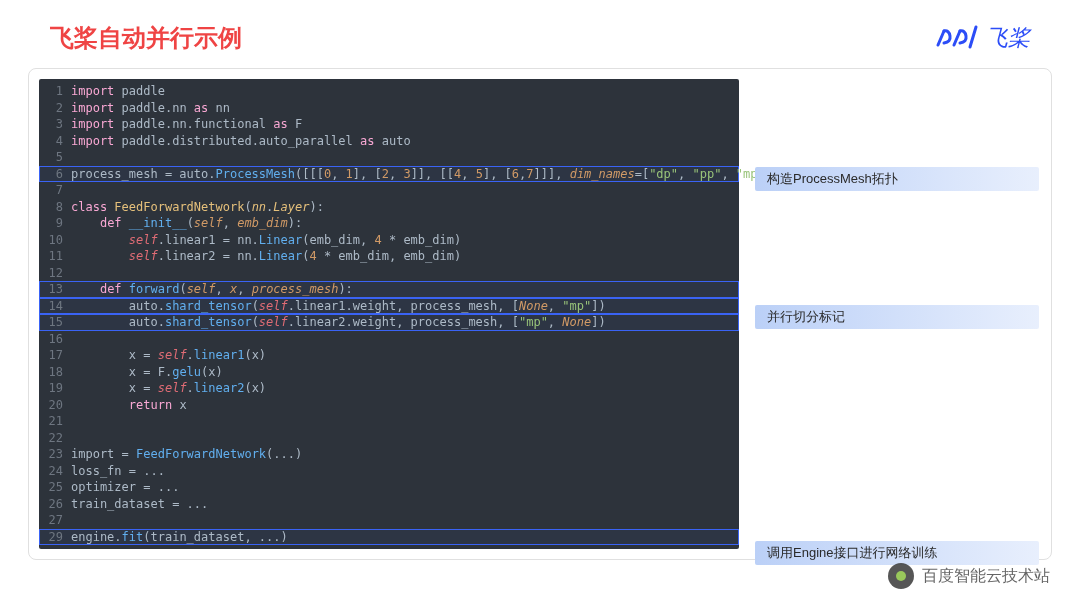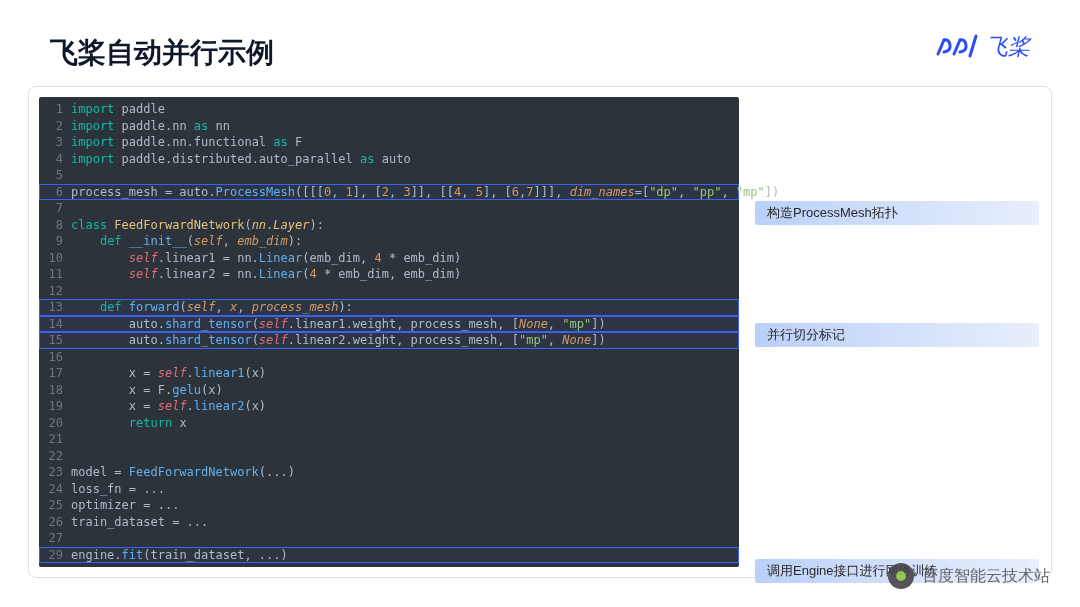--- a/index.html
+++ b/index.html
@@ -11,24 +11,23 @@
     position: relative;
     overflow: hidden;
   }
   .header {
     display: flex;
     justify-content: space-between;
     align-items: center;
     padding: 22px 50px 14px 50px;
   }
   .title {
-    font-size: 28px;
+    font-size: 24px;
     font-weight: 700;
-    color: #0f172a;
-    margin-top: 12px;
+    color: #ef4444;
   }
   .logo {
     display: flex;
     align-items: center;
     gap: 6px;
     color: #2C4DF7;
     font-weight: 400;
     font-size: 22px;
     font-style: italic;
   }
@@ -63,21 +62,21 @@
   }
   .gutter {
     width: 32px;
     text-align: right;
     color: #6e7681;
     user-select: none;
     padding-right: 8px;
     flex-shrink: 0;
   }
   .code { flex: 1; padding-right: 8px; }
-  .c-key   { color: #14b8a6; } 
+  .c-key   { color: #f9a8d4; } 
   .c-mod   { color: #adbac7; }
   .c-self  { color: #d19a66; font-style: italic; } 
   .c-selfc { color: #e06c75; font-style: italic; }
   .c-func  { color: #61afef; }
   .c-cls   { color: #e5c07b; }
   .c-type  { color: #e5c07b; font-style: italic; }
   .c-num   { color: #d19a66; }
   .c-str   { color: #98c379; }
   .c-op    { color: #adbac7; }
   .c-arg   { color: #d19a66; font-style: italic; }
@@ -157,29 +156,29 @@
       <div class="code-line hl-blue"><span class="gutter">13</span><span class="code"><span class="c-op">    </span><span class="c-key">def</span><span class="c-op"> </span><span class="c-func">forward</span><span class="c-op">(</span><span class="c-self">self</span><span class="c-op">, </span><span class="c-arg">x</span><span class="c-op">, </span><span class="c-arg">process_mesh</span><span class="c-op">):</span></span></div>
       <div class="code-line hl-blue"><span class="gutter">14</span><span class="code"><span class="c-op">        auto.</span><span class="c-func">shard_tensor</span><span class="c-op">(</span><span class="c-selfc">self</span><span class="c-op">.linear1.weight, process_mesh, [</span><span class="c-none">None</span><span class="c-op">, </span><span class="c-str">"mp"</span><span class="c-op">])</span></span></div>
       <div class="code-line hl-blue"><span class="gutter">15</span><span class="code"><span class="c-op">        auto.</span><span class="c-func">shard_tensor</span><span class="c-op">(</span><span class="c-selfc">self</span><span class="c-op">.linear2.weight, process_mesh, [</span><span class="c-str">"mp"</span><span class="c-op">, </span><span class="c-none">None</span><span class="c-op">])</span></span></div>
       <div class="code-line"><span class="gutter">16</span><span class="code">&nbsp;</span></div>
       <div class="code-line"><span class="gutter">17</span><span class="code"><span class="c-op">        x = </span><span class="c-selfc">self</span><span class="c-op">.</span><span class="c-func">linear1</span><span class="c-op">(x)</span></span></div>
       <div class="code-line"><span class="gutter">18</span><span class="code"><span class="c-op">        x = F.</span><span class="c-func">gelu</span><span class="c-op">(x)</span></span></div>
       <div class="code-line"><span class="gutter">19</span><span class="code"><span class="c-op">        x = </span><span class="c-selfc">self</span><span class="c-op">.</span><span class="c-func">linear2</span><span class="c-op">(x)</span></span></div>
       <div class="code-line"><span class="gutter">20</span><span class="code"><span class="c-op">        </span><span class="c-key">return</span><span class="c-op"> x</span></span></div>
       <div class="code-line"><span class="gutter">21</span><span class="code">&nbsp;</span></div>
       <div class="code-line"><span class="gutter">22</span><span class="code">&nbsp;</span></div>
-      <div class="code-line"><span class="gutter">23</span><span class="code"><span class="c-op">model = </span><span class="c-func">FeedForwardNetwork</span><span class="c-op">(...)</span></span></div>
+      <div class="code-line"><span class="gutter">23</span><span class="code"><span class="c-op">import = </span><span class="c-func">FeedForwardNetwork</span><span class="c-op">(...)</span></span></div>
       <div class="code-line"><span class="gutter">24</span><span class="code"><span class="c-op">loss_fn = ...</span></span></div>
       <div class="code-line"><span class="gutter">25</span><span class="code"><span class="c-op">optimizer = ...</span></span></div>
       <div class="code-line"><span class="gutter">26</span><span class="code"><span class="c-op">train_dataset = ...</span></span></div>
       <div class="code-line"><span class="gutter">27</span><span class="code">&nbsp;</span></div>
       <div class="code-line hl-blue"><span class="gutter">29</span><span class="code"><span class="c-op">engine.</span><span class="c-func">fit</span><span class="c-op">(train_dataset, ...)</span></span></div>
     </div>
   <div class="anno-col">
-    <div class="anno" style="top: 104px;">构造ProcessMesh拓扑</div>
+    <div class="anno" style="top: 88px;">构造ProcessMesh拓扑</div>
     <div class="anno" style="top: 226px;">并行切分标记</div>
     <div class="anno" style="top: 462px;">调用Engine接口进行网络训练</div>
   </div>
 </div>
 
 <div class="wm">
   <div class="circ">
       <div class="circ-inner"></div>
     </div>
   <span>百度智能云技术站</span>

